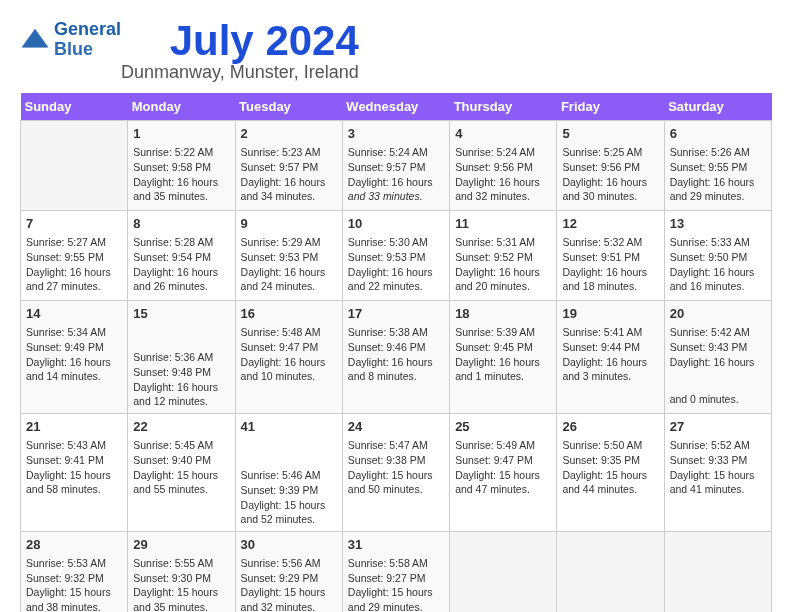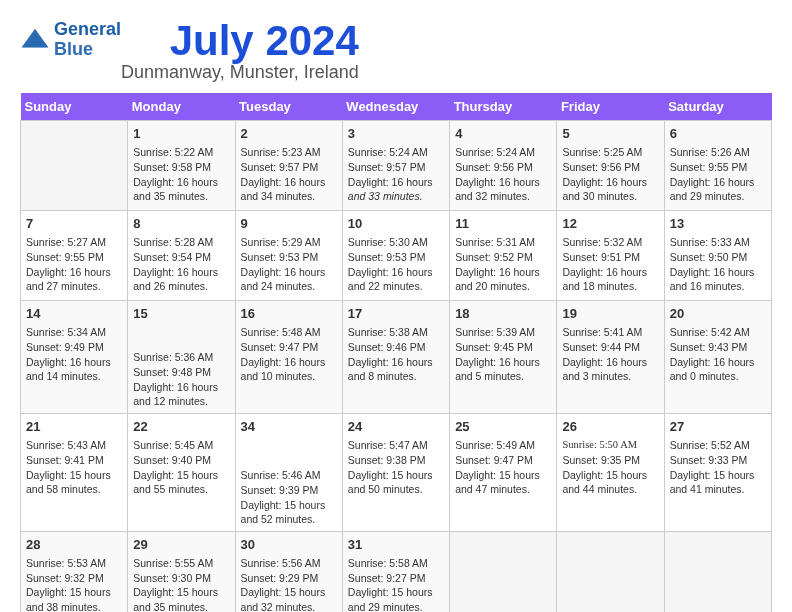--- a/index.html
+++ b/index.html
@@ -241,54 +241,54 @@
           <span style="display: block;">Sunrise: 5:38 AM</span>
           <span style="display: block;">Sunset: 9:46 PM</span>
           <span style="display: block;">Daylight: 16 hours</span>
           <span style="display: block;">and 8 minutes.</span>
         </td>
         <td>
           <span class="date-num">18</span>
           <span style="display: block;">Sunrise: 5:39 AM</span>
           <span style="display: block;">Sunset: 9:45 PM</span>
           <span style="display: block;">Daylight: 16 hours</span>
-          <span style="display: block;">and 5 minutes.</span>
+          <span style="display: block;">and 1 minutes.</span>
         </td>
         <td>
           <span class="date-num">19</span>
           <span style="display: block;">Sunrise: 5:41 AM</span>
           <span style="display: block;">Sunset: 9:44 PM</span>
           <span style="display: block;">Daylight: 16 hours</span>
           <span style="display: block;">and 3 minutes.</span>
         </td>
         <td>
           <span class="date-num">20</span>
           <span style="display: block;">Sunrise: 5:42 AM</span>
           <span style="display: block;">Sunset: 9:43 PM</span>
           <span style="display: block;">Daylight: 16 hours</span>
-          <span style="display: block;">and 0 minutes.</span>
+          <span style="display: block; margin-top: 23px;">and 0 minutes.</span>
         </td>
       </tr>
       <tr>
         <td>
           <span class="date-num">21</span>
           <span style="display: block;">Sunrise: 5:43 AM</span>
           <span style="display: block;">Sunset: 9:41 PM</span>
           <span style="display: block;">Daylight: 15 hours</span>
           <span style="display: block;">and 58 minutes.</span>
         </td>
         <td>
           <span class="date-num">22</span>
           <span style="display: block;">Sunrise: 5:45 AM</span>
           <span style="display: block;">Sunset: 9:40 PM</span>
           <span style="display: block;">Daylight: 15 hours</span>
           <span style="display: block;">and 55 minutes.</span>
         </td>
         <td>
-          <span class="date-num">34</span>
+          <span class="date-num">41</span>
           <span style="display: block; margin-top: 32px;">Sunrise: 5:46 AM</span>
           <span style="display: block;">Sunset: 9:39 PM</span>
           <span style="display: block;">Daylight: 15 hours</span>
           <span style="display: block;">and 52 minutes.</span>
         </td>
         <td>
           <span class="date-num">24</span>
           <span style="display: block;">Sunrise: 5:47 AM</span>
           <span style="display: block;">Sunset: 9:38 PM</span>
           <span style="display: block;">Daylight: 15 hours</span>
@@ -296,21 +296,21 @@
         </td>
         <td>
           <span class="date-num">25</span>
           <span style="display: block;">Sunrise: 5:49 AM</span>
           <span style="display: block;">Sunset: 9:47 PM</span>
           <span style="display: block;">Daylight: 15 hours</span>
           <span style="display: block;">and 47 minutes.</span>
         </td>
         <td>
           <span class="date-num">26</span>
-          <span style="display: block; font-family: Liberation Serif, serif;">Sunrise: 5:50 AM</span>
+          <span style="display: block;">Sunrise: 5:50 AM</span>
           <span style="display: block;">Sunset: 9:35 PM</span>
           <span style="display: block;">Daylight: 15 hours</span>
           <span style="display: block;">and 44 minutes.</span>
         </td>
         <td>
           <span class="date-num">27</span>
           <span style="display: block;">Sunrise: 5:52 AM</span>
           <span style="display: block;">Sunset: 9:33 PM</span>
           <span style="display: block;">Daylight: 15 hours</span>
           <span style="display: block;">and 41 minutes.</span>

